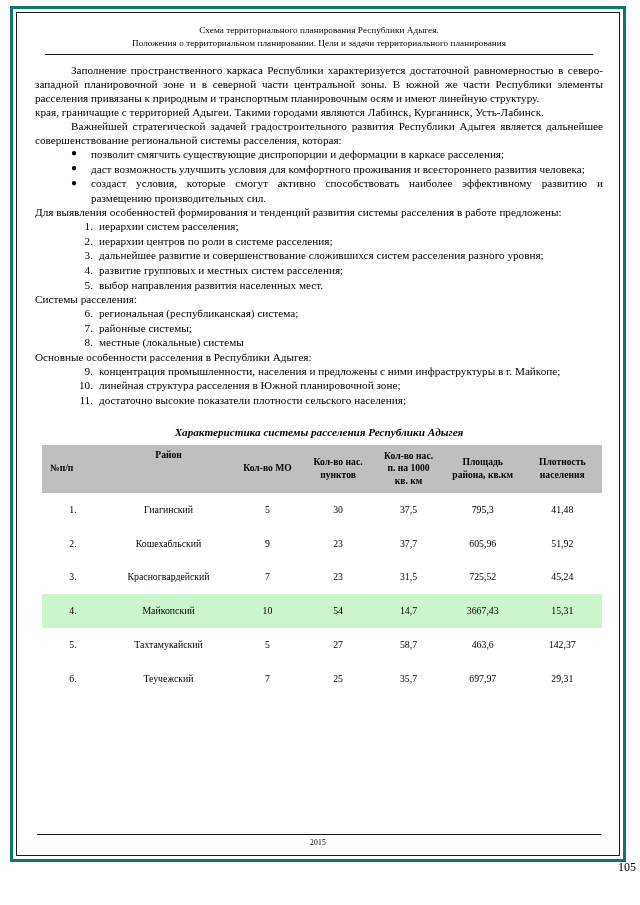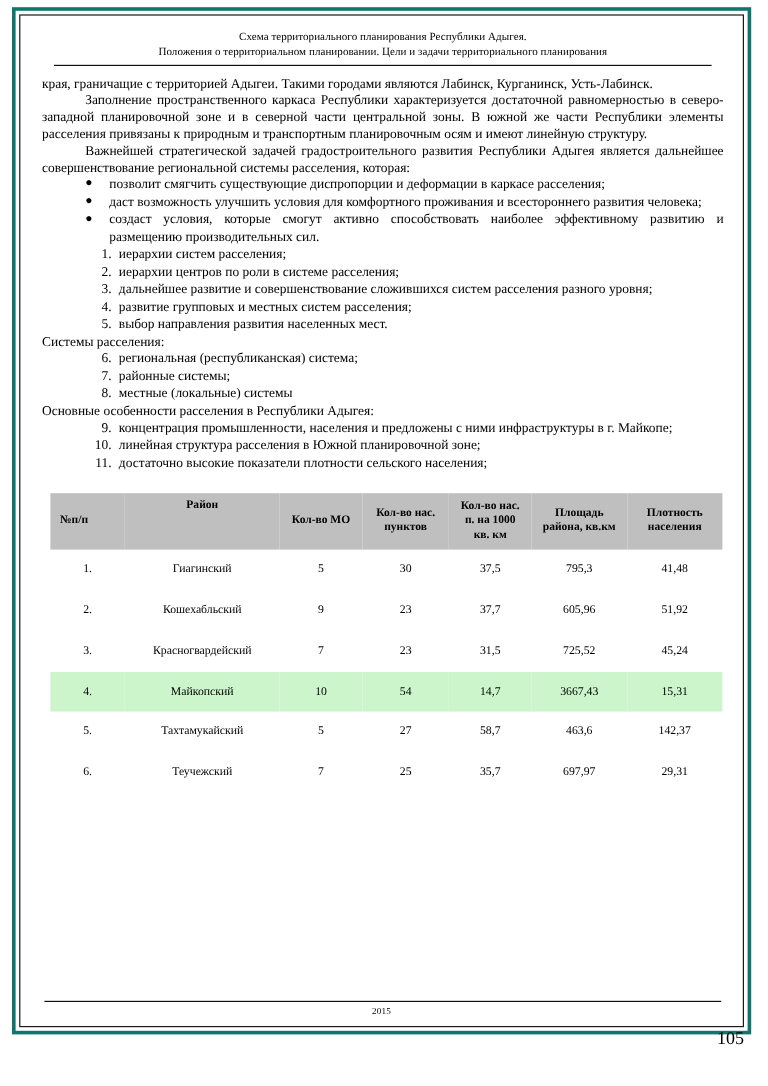--- a/index.html
+++ b/index.html
@@ -195,59 +195,60 @@
     border-bottom: 1.5px solid #111111;
   }
   .footer-year {
     text-align: center;
     font-size: 7.6px;
     margin-top: 3px;
     letter-spacing: 0.02em;
   }
   .page-number {
     position: absolute;
-    right: 20px;
+    right: 4px;
     bottom: 30px;
-    font-size: 15px;
+    font-size: 12px;
     font-family: "Liberation Serif", "DejaVu Serif", serif;
     color: #000000;
     z-index: 5;
   }
 </style>
 </head>
 <body>
 
 <div class="page-outer">
   <div class="page-inner">
     <div class="page-content">
 
       <div class="doc-header">
         <span class="hline">Схема территориального планирования Республики Адыгея.</span>
         <span class="hline">Положения о территориальном планировании. Цели и задачи территориального планирования</span>
       </div>
       <div class="header-rule"></div>
 
       <div class="body-area">
 
+        <p class="para">Заполнение пространственного каркаса Республики характеризуется достаточной равномерностью в северо-западной планировочной зоне и в северной части центральной зоны. В южной же части Республики элементы расселения привязаны к природным и транспортным планировочным осям и имеют линейную структуру.</p>
         <p class="para no-indent">края, граничащие с территорией Адыгеи. Такими городами являются Лабинск, Курганинск, Усть-Лабинск.</p>
-        <p class="para">Заполнение пространственного каркаса Республики характеризуется достаточной равномерностью в северо-западной планировочной зоне и в северной части центральной зоны. В южной же части Республики элементы расселения привязаны к природным и транспортным планировочным осям и имеют линейную структуру.</p>
         <p class="para">Важнейшей стратегической задачей градостроительного развития Республики Адыгея является дальнейшее совершенствование  региональной системы расселения, которая:</p>
 
         <ul class="bullets">
           <li>
             <span class="dot">●</span><span>позволит смягчить существующие диспропорции и деформации в каркасе расселения;</span>
           </li>
           <li>
             <span class="dot">●</span><span>даст возможность улучшить условия для комфортного проживания и всестороннего развития человека;</span>
           </li>
           <li>
             <span class="dot">●</span><span>создаст условия, которые смогут активно способствовать наиболее эффективному развитию и размещению производительных сил.</span>
           </li>
         </ul>
 
+        <p class="para no-indent">Для выявления особенностей формирования и тенденций  развития системы расселения в работе предложены:</p>
 
         <ol class="nums">
           <li><span class="num">1.</span><span>иерархии систем расселения;</span></li>
           <li><span class="num">2.</span><span>иерархии центров по роли в системе расселения;</span></li>
           <li><span class="num">3.</span><span>дальнейшее развитие и совершенствование сложившихся систем расселения разного уровня;</span></li>
           <li><span class="num">4.</span><span>развитие групповых и местных систем расселения;</span></li>
           <li><span class="num">5.</span><span>выбор направления развития населенных мест.</span></li>
         </ol>
 
         <p class="flush">Системы расселения:</p>
@@ -260,20 +261,21 @@
 
         <p class="flush">Основные особенности расселения в Республики Адыгея:</p>
 
         <ol class="nums">
           <li><span class="num">9.</span><span>концентрация промышленности, населения и предложены с ними инфраструктуры в г. Майкопе;</span></li>
           <li><span class="num">10.</span><span>линейная структура  расселения в Южной планировочной зоне;</span></li>
           <li><span class="num">11.</span><span>достаточно высокие показатели плотности сельского населения;</span></li>
         </ol>
 
         <div class="table-caption">
+          <span>Характеристика системы расселения Республики Адыгея</span>
         </div>
 
         <table class="district-table">
           <thead>
             <tr>
               <th class="th-num">№п/п</th>
               <th class="th-region">Район</th>
               <th class="th-mo">Кол-во МО</th>
               <th class="th-pts">
                 <span>Кол-во нас.</span><br>

